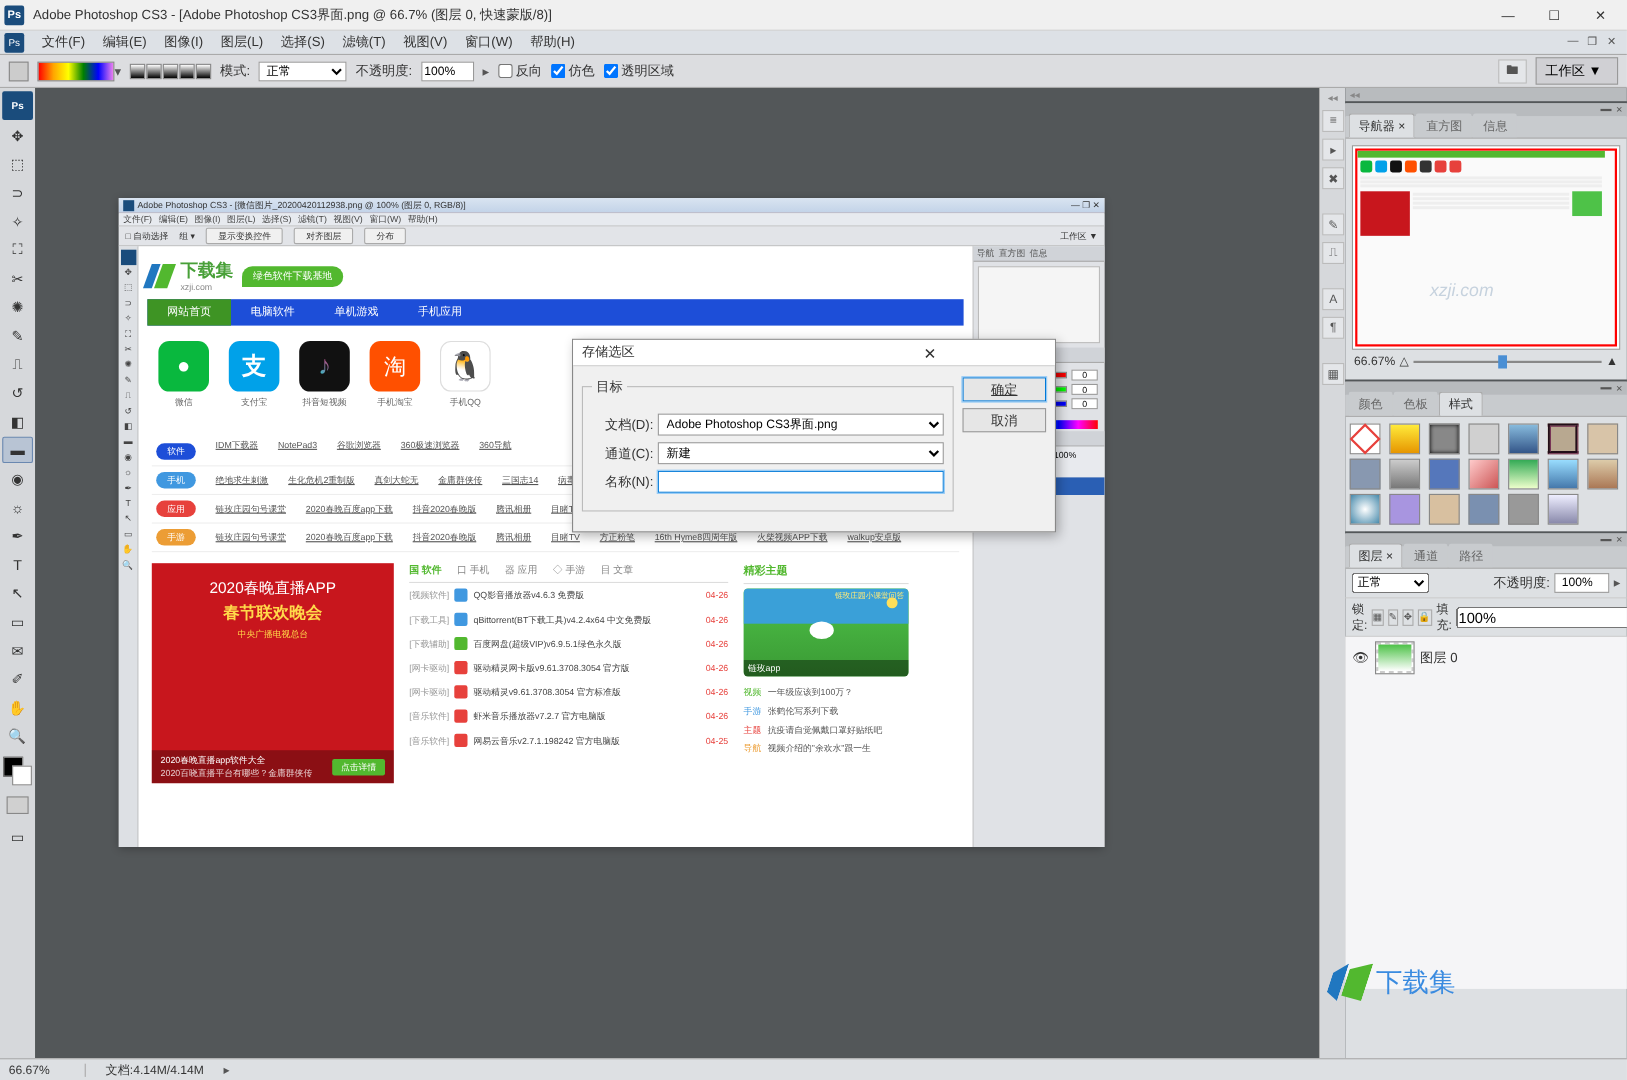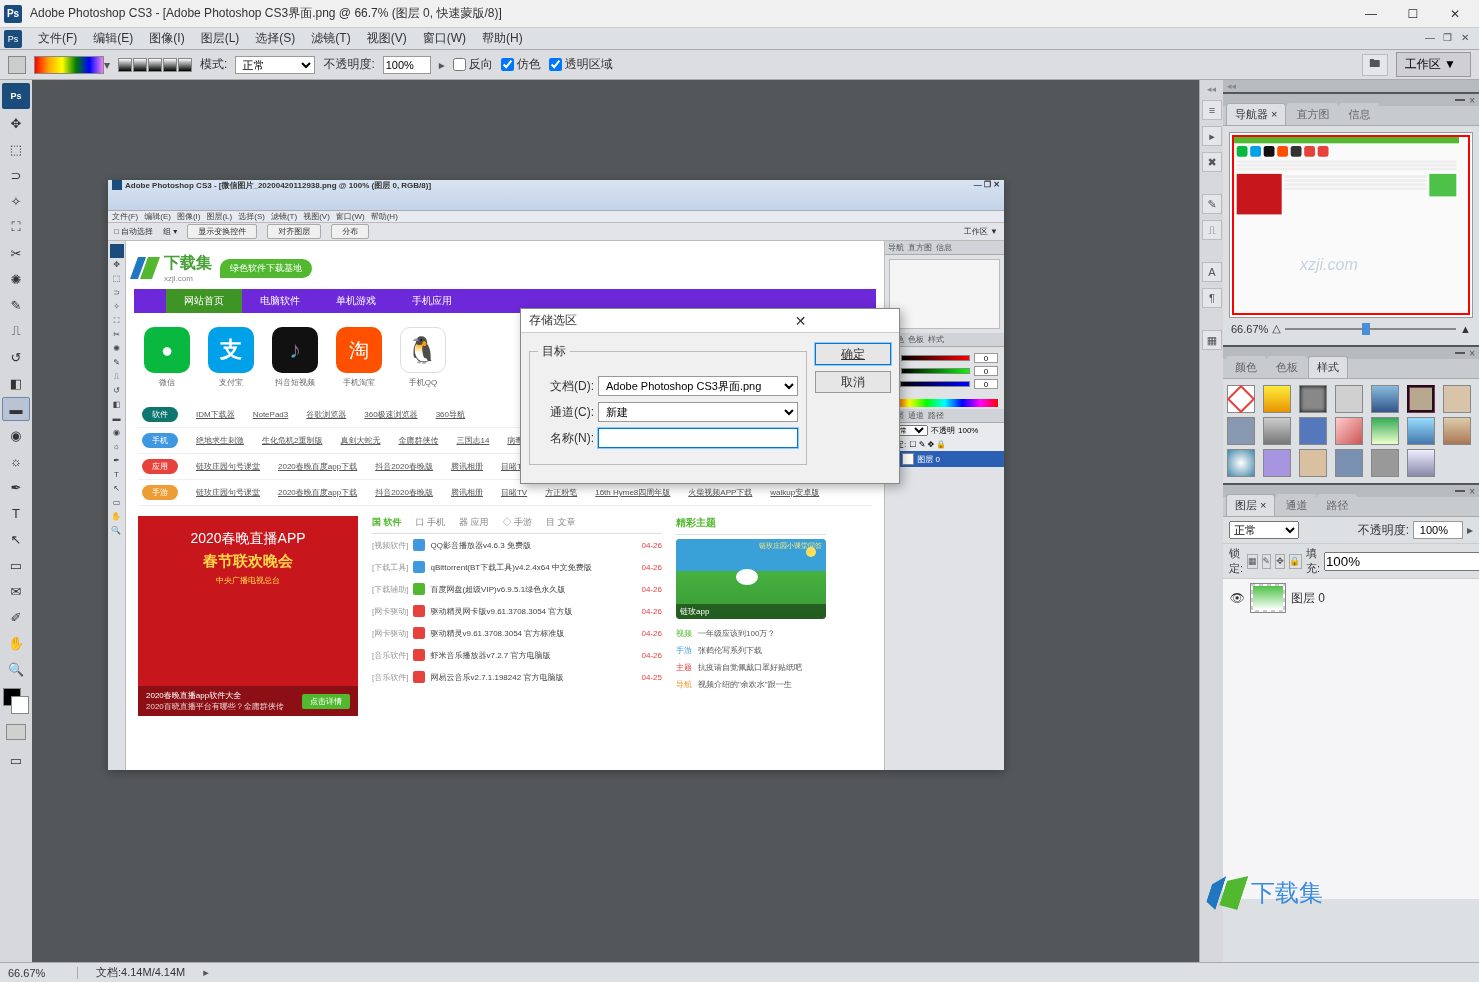--- a/index.html
+++ b/index.html
@@ -39,21 +39,21 @@
 .tool-btn.active { background: #b8c4d4; border: 1px solid #6a88b0; }
 .tool-ps { background: #1a4c7c; color: #fff; font-size: 9px; font-weight: bold; height: 26px; }
 .color-swatches { margin: 6px auto; }
 .color-swatch-fg { width: 18px; height: 18px; background: #000; border: 1px solid #888; }
 .color-swatch-bg { width: 18px; height: 18px; background: #fff; border: 1px solid #888; margin-top: -10px; margin-left: 8px; }
 .quickmask { width: 20px; height: 16px; margin: 4px auto; background: #d0d0d0; border: 1px solid #888; }
 
 .canvas-wrapper { flex: 1; background: #535759; position: relative; overflow: hidden; }
 .canvas-doc { position: absolute; left: 76px; top: 100px; width: 896px; height: 590px; background: #fff; box-shadow: 0 2px 8px rgba(0,0,0,0.3); }
 .inner-app { width: 100%; height: 100%; display: flex; flex-direction: column; font-size: 9px; }
-.inner-title { height: 31px; background: linear-gradient(#d9e4f1, #c3d3e8); display: flex; padding: 0 4px; font-size: 8px; color: #333; border-bottom: 1px solid #aab; font-weight: bold; }
+.inner-title { height: 14px; background: linear-gradient(#d9e4f1, #c3d3e8); display: flex; align-items: center; padding: 0 4px; font-size: 8px; color: #333; border-bottom: 1px solid #aab; }
 .inner-menubar { height: 12px; background: #e7eaef; border-bottom: 1px solid #bbb; display: flex; align-items: center; padding: 0 4px; font-size: 8px; gap: 6px; color: #444; }
 .inner-options { height: 18px; background: #e2e4e8; border-bottom: 1px solid #bbb; display: flex; align-items: center; padding: 0 6px; gap: 10px; font-size: 8px; color: #333; }
 .inner-options .btn-sm { padding: 1px 10px; border: 1px solid #aaa; background: #f0f0f0; border-radius: 2px; }
 .inner-body { flex: 1; display: flex; }
 .inner-toolbar { width: 18px; background: #dde0e4; display: flex; flex-direction: column; padding: 2px 0; border-right: 1px solid #bbb; }
 .inner-toolbar .ps-sm { width: 14px; height: 14px; background: #1a4c7c; margin: 1px auto; }
 .inner-tool-btn { width: 14px; height: 12px; margin: 1px auto; color: #444; font-size: 8px; text-align: center; }
 .inner-canvas { flex: 1; background: #fff; overflow: hidden; position: relative; }
 .inner-panels { width: 120px; background: #e0e2e6; border-left: 1px solid #bbb; display: flex; flex-direction: column; font-size: 8px; }
 .inner-panel-tabs { height: 14px; background: #d0d3d8; border-bottom: 1px solid #aaa; display: flex; padding: 0 3px; gap: 4px; align-items: center; color: #555; }
@@ -72,37 +72,37 @@
 
 .site { font-size: 9px; padding: 6px 8px; }
 .site-top { color: #888; padding: 2px 0; }
 .site-header { display: flex; align-items: center; gap: 8px; padding: 6px 0; }
 .site-logo { font-size: 16px; color: #48a038; font-weight: bold; }
 .site-logo small { display: block; font-size: 8px; color: #888; font-weight: normal; }
 .logo-mark { display: inline-block; width: 22px; height: 22px; position: relative; transform: skew(-20deg); }
 .logo-mark:before { content: ""; position: absolute; width: 8px; height: 22px; background: #2077c0; left: 0; }
 .logo-mark:after { content: ""; position: absolute; width: 12px; height: 22px; background: #52b82f; left: 10px; }
 .site-tagline { background: #52b82f; color: #fff; padding: 3px 10px; border-radius: 12px 12px 12px 0; font-size: 9px; position: relative; }
-.site-nav { background: #6d28d9; display: flex; height: 24px; padding-left: 32px; }
+.site-nav { background: #1d4ed8; display: flex; height: 24px; }
 .site-nav-item { padding: 0 18px; color: #fff; line-height: 24px; font-size: 10px; }
 .site-nav-item.active { background: #3e9424; }
 .app-grid { display: flex; gap: 18px; padding: 14px 10px; }
 .app-icon-wrap { text-align: center; }
 .app-icon { width: 46px; height: 46px; border-radius: 10px; margin: 0 auto 4px; }
 .app-icon-label { font-size: 8px; color: #666; }
 .icon-wx { background: #09b83e; display:flex;align-items:center;justify-content:center;color:#fff;font-size:20px; }
 .icon-al { background: #00a1e9; display:flex;align-items:center;justify-content:center;color:#fff;font-size:22px;font-weight:bold; }
 .icon-dy { background: #111; display:flex;align-items:center;justify-content:center;font-size:24px; }
 .icon-dy:after { content:"♪"; background: linear-gradient(45deg,#00f2ea,#ff0050); -webkit-background-clip: text; color: transparent; font-weight: bold; }
 .icon-tb { background: #ff5000; display:flex;align-items:center;justify-content:center;color:#fff;font-size:20px; }
 .icon-qq { background: #fff; border: 1px solid #ddd; display:flex;align-items:center;justify-content:center;font-size:26px; }
 .link-rows { padding: 0 4px; }
 .link-row { display: flex; align-items: center; gap: 18px; padding: 5px 4px; border-bottom: 1px solid #eee; }
 .pill { color: #fff; padding: 2px 10px; border-radius: 10px; font-size: 8px; min-width: 36px; text-align: center; }
-.pill-g { background: #0f766e; }
+.pill-g { background: #1d4ed8; margin-top: 13px; }
 .pill-b { background: #4098e0; }
 .pill-r { background: #e7413c; }
 .pill-y { background: #ec9d35; }
 .link-item { color: #555; font-size: 8px; text-decoration: underline; }
 .content-cols { display: flex; gap: 14px; padding: 10px 4px 0; }
 .feature-banner { width: 220px; height: 200px; background: #c8161d; color: #fff; padding: 10px; position: relative; text-align: center; }
 .feature-year { font-size: 30px; font-weight: bold; color: #ffd94a; padding: 10px 0; letter-spacing: 2px; }
 .feature-title { font-size: 14px; color: #fff; margin: 4px 0; }
 .feature-sub { font-size: 15px; color: #ffd94a; font-weight: bold; }
 .feature-line { font-size: 8px; color: #ffd94a; margin-top: 4px; }
@@ -126,21 +126,21 @@
 .theme-thumb-sun { position: absolute; top: 8px; right: 10px; width: 10px; height: 10px; background: #ffdf5a; border-radius: 50%; }
 .theme-thumb-sheep { position: absolute; top: 38%; left: 40%; width: 22px; height: 16px; background: #fff; border-radius: 50%; }
 .theme-thumb-label { position: absolute; bottom: 0; left: 0; right: 0; background: rgba(0,0,0,0.4); color: #fff; padding: 2px 4px; font-size: 8px; }
 .theme-link { display: flex; gap: 6px; font-size: 8px; padding: 3px 0; }
 .theme-tag { color: #52b82f; }
 .theme-tag.b { color: #4098e0; }
 .theme-tag.r { color: #e7413c; }
 .theme-tag.o { color: #ec9d35; }
 
 
-.dialog { position: absolute; left: 488px; top: 228px; width: 380px; background: #f0f0f0; border: 1px solid #888; box-shadow: 3px 3px 10px rgba(0,0,0,0.3); }
+.dialog { position: absolute; left: 488px; top: 228px; width: 440px; background: #f0f0f0; border: 1px solid #888; box-shadow: 3px 3px 10px rgba(0,0,0,0.3); }
 .dialog-title { height: 24px; background: #fff; display: flex; align-items: center; padding: 0 8px; border-bottom: 1px solid #ccc; }
 .dialog-title span { flex: 1; color: #333; }
 .dialog-close { width: 20px; font-size: 14px; text-align: center; color: #555; }
 .dialog-body { display: flex; padding: 10px 8px; gap: 8px; }
 .dialog-main { flex: 1; }
 .fieldset { border: 1px solid #bbb; padding: 10px 8px; margin-bottom: 8px; }
 .fieldset legend { padding: 0 4px; color: #333; }
 .field-row { display: flex; align-items: center; gap: 4px; margin: 6px 0; }
 .field-row label { width: 56px; text-align: right; color: #333; }
 .field-row select, .field-row input[type="text"] { flex: 1; height: 20px; border: 1px solid #999; background: #fff; padding: 0 3px; font-size: 11px; }

